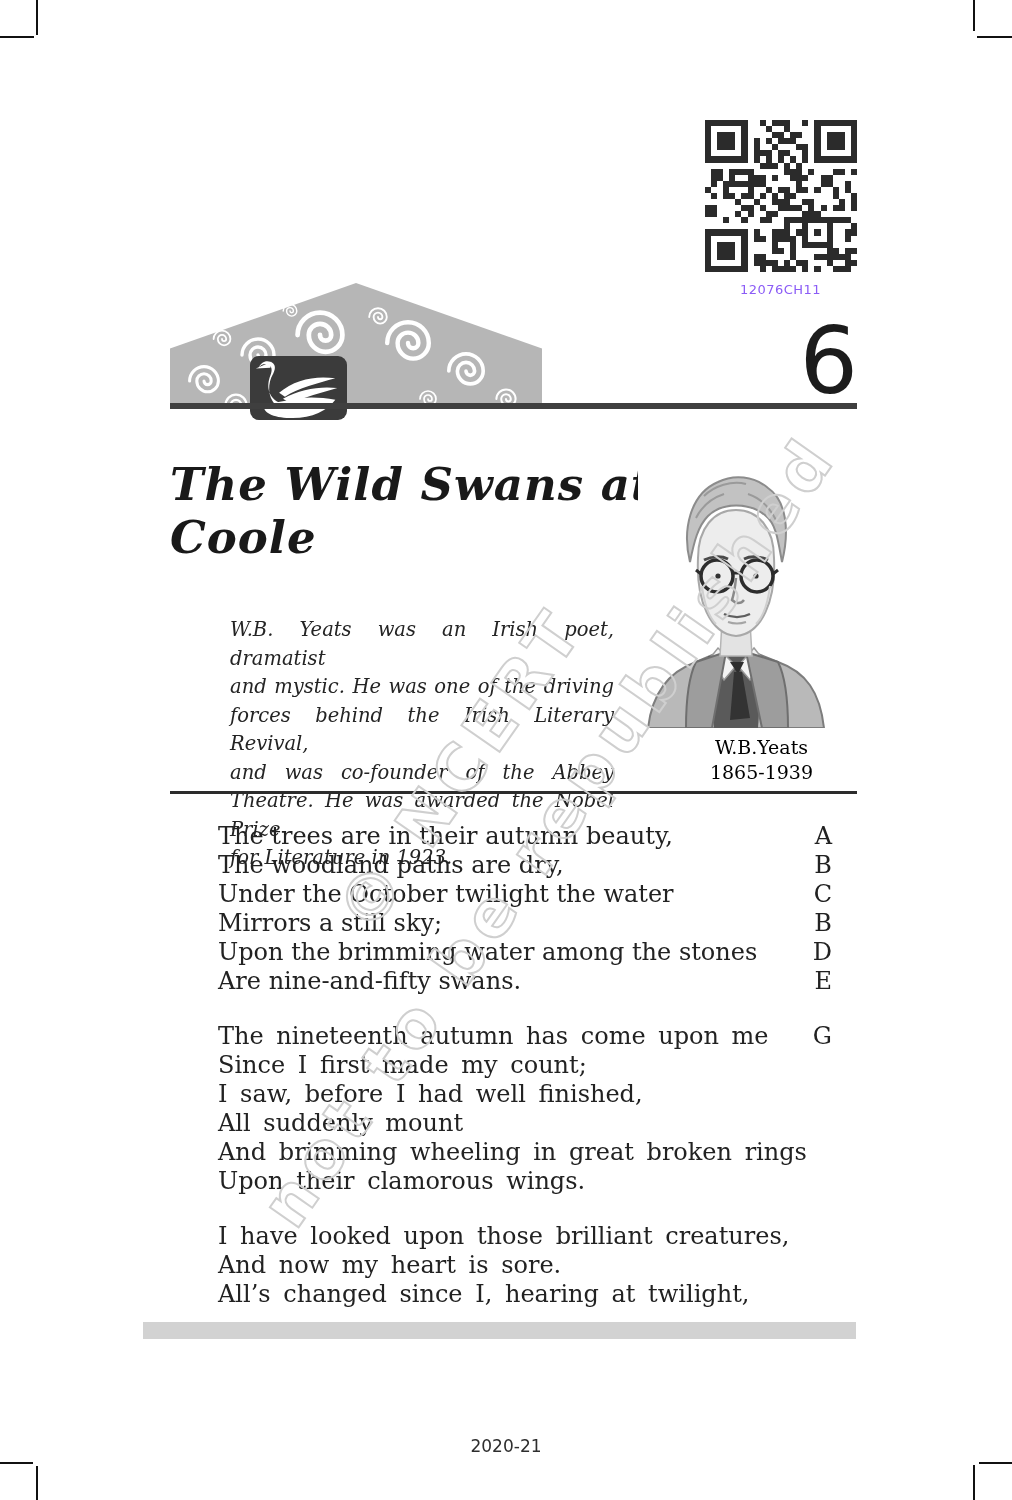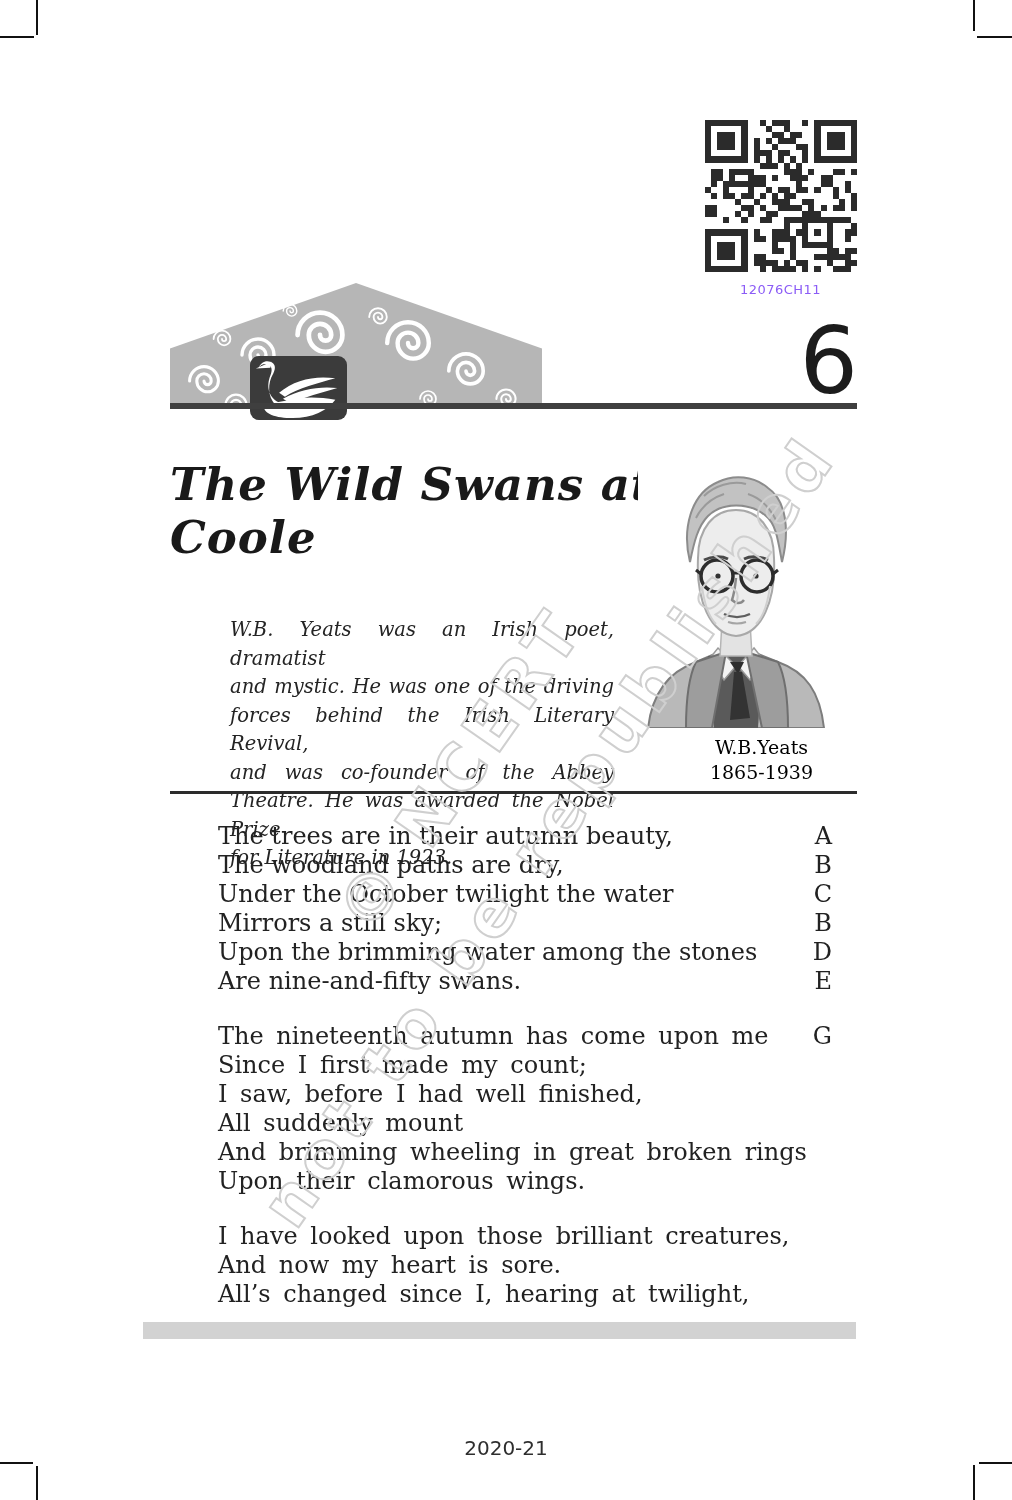--- a/index.html
+++ b/index.html
@@ -71,21 +71,21 @@
     font-family:"DejaVu Sans", sans-serif; font-weight:bold;
     font-size:64px; letter-spacing:8px; white-space:nowrap;
     color:#e3e3e3;
     -webkit-text-stroke:2px #cfcfcf;
     -webkit-text-fill-color:transparent;
   }
   
   .gray-bar { position:absolute; left:143px; top:1322px; width:713px; height:17px; background:var(--gray_bar); }
   .footer-year {
     position:absolute; left:0; top:1436px; width:1012px; text-align:center;
-    font-family:"DejaVu Sans", sans-serif; font-size:20px; color:#2e2e2e;
+    font-family:"DejaVu Sans", sans-serif; font-size:17px; color:#2e2e2e;
   }
 </style>
 </head>
 <body>
 
 <div class="page">
 
   <div class="crop" style="left:36px;top:0;width:2px;height:35px;"></div>
   <div class="crop" style="left:0;top:36px;width:34px;height:2px;"></div>
   <div class="crop" style="left:973px;top:0;width:2px;height:31px;"></div>

